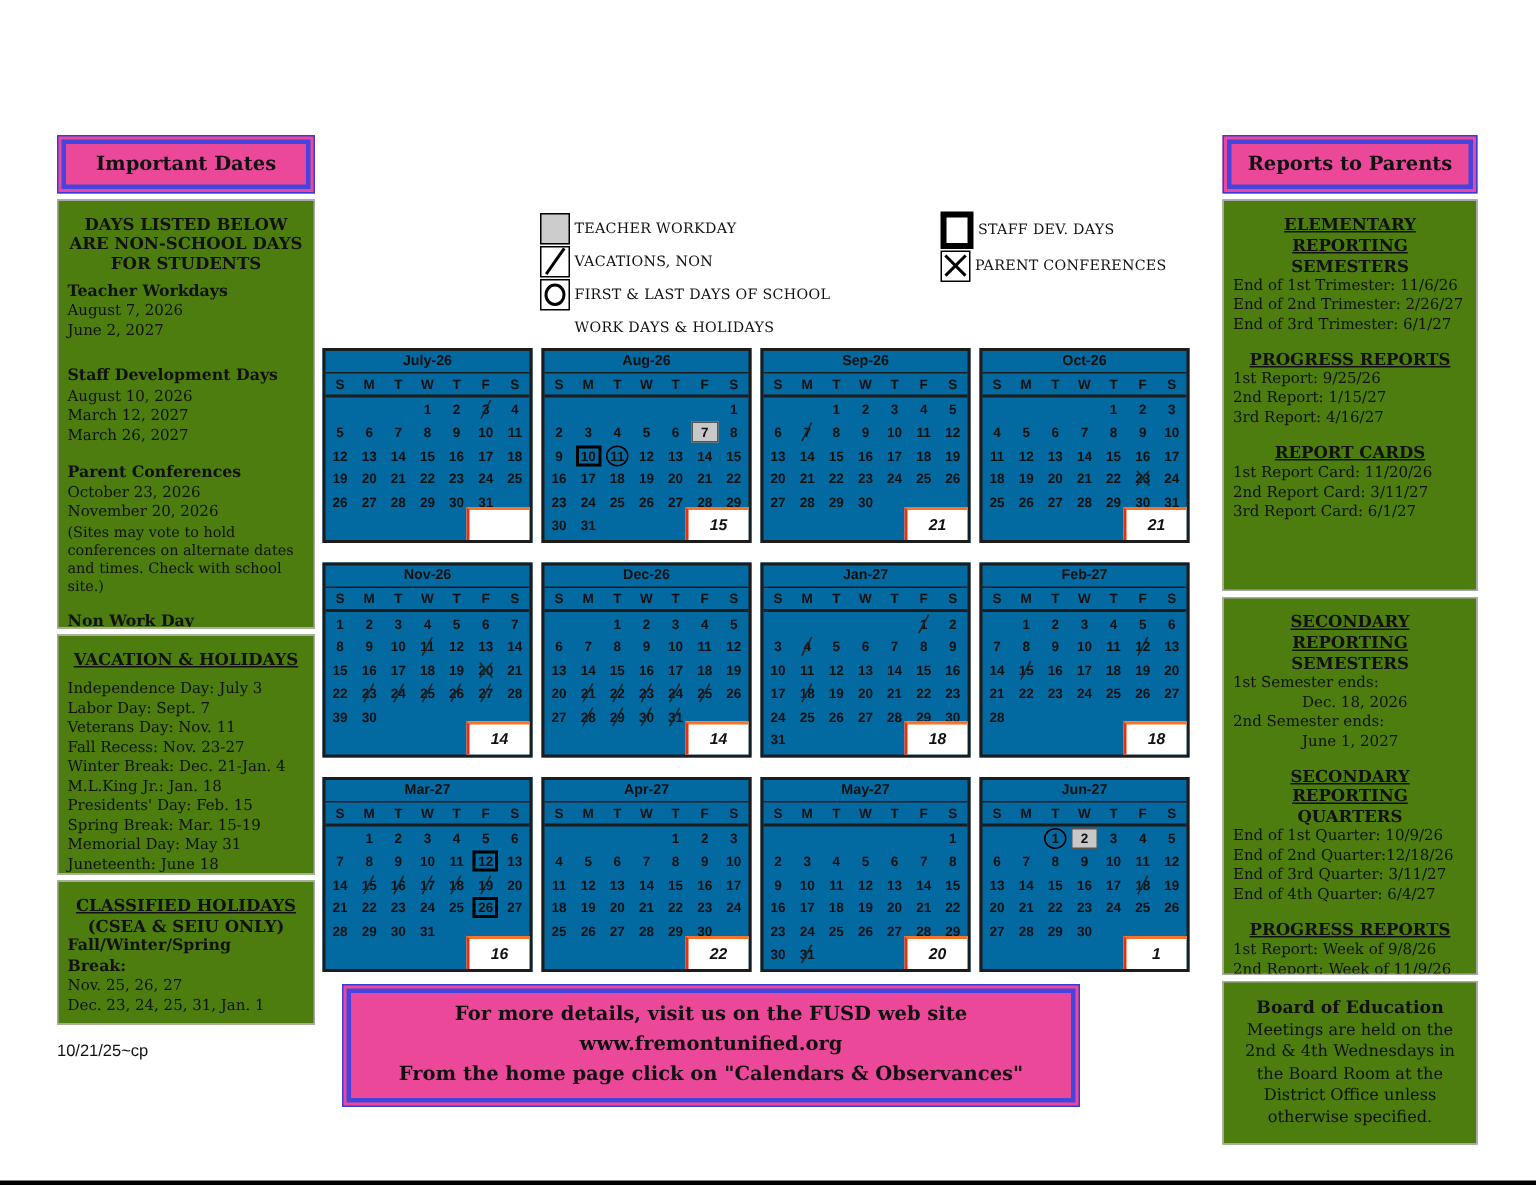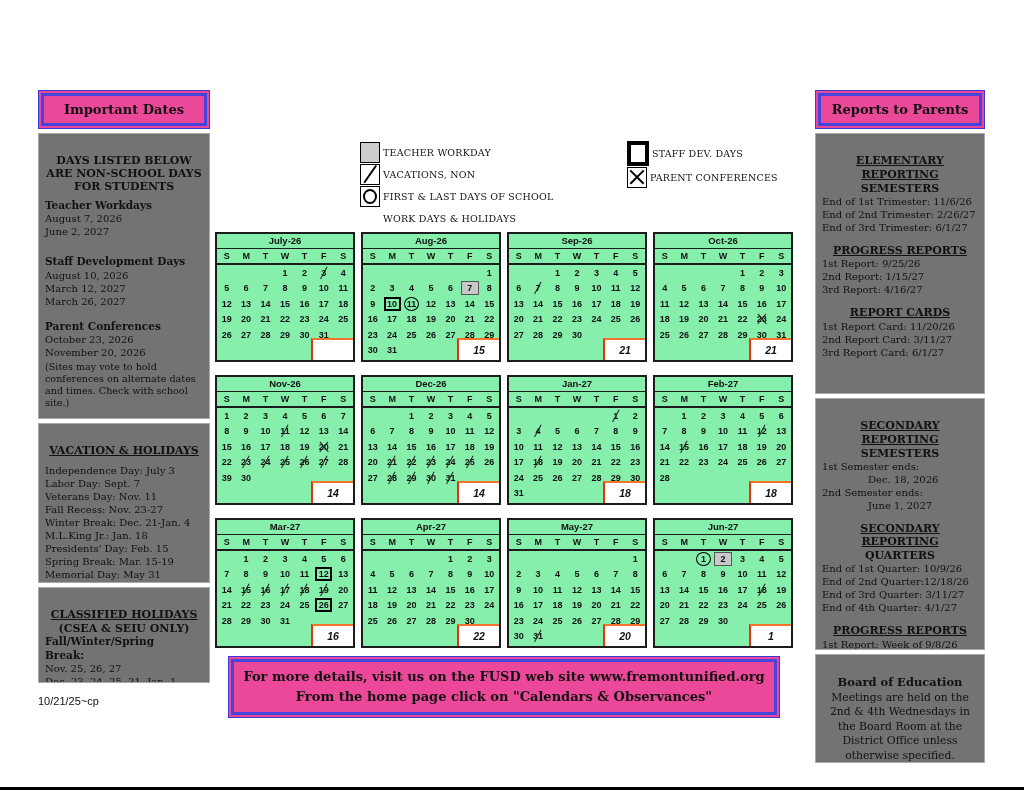--- a/index.html
+++ b/index.html
@@ -13,22 +13,22 @@
   #title .t3{font-size:16.5px;font-weight:bold;margin-top:2px;}
 
   
   .blue-box{border:1.5px solid #3a3ad8;padding:2px;background:#ec4899;box-sizing:border-box;}
   .blue-box-inner{border:3px solid #4545dd;padding:6px 2px;text-align:center;
                   font-weight:bold;font-size:13px;font-family:"DejaVu Serif",serif;}
 
   
   #left-col{position:absolute;left:38px;top:90px;width:172px;}
   #right-col{position:absolute;left:815px;top:90px;width:170px;}
-  .side-box{border:1px solid #a9a9a9;background:#737373;box-sizing:border-box;
-            padding:20px 6px;font-size:10px;line-height:1.3;margin-top:4px;overflow:hidden;}
+  .side-box{border:1px solid #a9a9a9;background:#4d7c0f;box-sizing:border-box;
+            padding:9px 6px;font-size:10px;line-height:1.3;margin-top:4px;overflow:hidden;}
   .sb-center{text-align:center;}
   .sb-h{font-weight:bold;font-size:11px;text-align:center;line-height:1.2;}
   .sb-hu{font-weight:bold;font-size:11px;text-align:center;text-decoration:underline;line-height:1.25;}
   .ss{margin-top:9px;}
   .ss-h{font-weight:bold;font-size:10.5px;}
   .small-note{font-size:9.6px;line-height:1.25;margin-top:2px;}
   .indent{padding-left:46px;}
   .pre{white-space:pre-line;}
   #footnote{margin-top:12px;font-family:"Liberation Sans",sans-serif;font-size:11px;}
 
@@ -45,21 +45,21 @@
   .icon-x::before,.icon-x::after{content:"";position:absolute;left:50%;top:50%;width:19px;height:1.8px;background:#000;}
   .icon-x::before{transform:translate(-50%,-50%) rotate(-45deg);}
   .icon-x::after{transform:translate(-50%,-50%) rotate(45deg);}
   .icon-none{border:none;background:transparent;}
   .lg-label{font-size:9.5px;margin-left:3px;letter-spacing:.2px;white-space:nowrap;}
 
   
   #calendar-grid{position:absolute;left:215px;top:232px;display:grid;
                  grid-template-columns:repeat(4,140px);grid-auto-rows:130px;
                  column-gap:6px;row-gap:13px;}
-  .cal{position:relative;border:2px solid #1c1c1c;background:#86efac;box-sizing:border-box;
+  .cal{position:relative;border:2px solid #1c1c1c;background:#0369a1;box-sizing:border-box;
        font-family:"Liberation Sans",sans-serif;}
   .cal-title{height:14px;line-height:14px;border-bottom:1px solid #1c1c1c;
              font-weight:bold;font-size:9.5px;text-align:center;}
   .cal-row{display:flex;height:15.5px;}
   .cal-hdr{border-bottom:2px solid #1c1c1c;height:14px;}
   .cal-cell{flex:1;display:flex;align-items:center;justify-content:center;
             font-size:9px;font-weight:bold;}
   .daynum{position:relative;display:inline-flex;align-items:center;justify-content:center;
           width:16px;height:13px;box-sizing:border-box;}
   .mark-gray{background:#c8c8c8;border:1px solid #555;width:18px;height:14px;}
@@ -69,21 +69,21 @@
                      transform:translate(-50%,-50%) rotate(-62deg);}
   .mark-x::before,.mark-x::after{content:"";position:absolute;left:50%;top:50%;width:13px;height:1.4px;background:#222;}
   .mark-x::before{transform:translate(-50%,-50%) rotate(-50deg);}
   .mark-x::after{transform:translate(-50%,-50%) rotate(50deg);}
   .cal-count{position:absolute;right:0;bottom:0;width:40px;height:20px;background:#fff;
              border-top:2px solid #f4742c;border-left:2px solid #e8320f;
              display:flex;align-items:center;justify-content:center;
              font-style:italic;font-weight:bold;font-size:10.5px;}
 
   
-  #banner{position:absolute;left:228px;top:656px;width:552px;}
+  #banner{position:absolute;left:228px;top:656px;width:492px;}
   #banner .blue-box-inner{font-size:13px;line-height:1.55;padding:5px 4px;}
 
   #page-edge{position:absolute;left:0;right:0;top:787px;height:3px;background:#000;}
 </style>
 </head>
 <body>
 
 <div id="page">
 
 
@@ -201,21 +201,21 @@
       <div class="sb-h">SEMESTERS</div>
       <div>1st Semester ends:</div>
       <div class="indent">Dec. 18, 2026</div>
       <div>2nd Semester ends:</div>
       <div class="indent">June 1, 2027</div>
       <div class="sb-hu" style="margin-top:10px;">SECONDARY REPORTING</div>
       <div class="sb-h">QUARTERS</div>
       <div>End of 1st Quarter: 10/9/26</div>
       <div>End of 2nd Quarter:12/18/26</div>
       <div>End of 3rd Quarter: 3/11/27</div>
-      <div>End of 4th Quarter: 4/1/27</div>
+      <div>End of 4th Quarter: 6/4/27</div>
       <div class="sb-hu" style="margin-top:10px;">PROGRESS REPORTS</div>
       <div>1st Report:   Week of  9/8/26</div>
       <div>2nd Report:  Week of 11/9/26</div>
       <div>3rd Report:   Week of  2/5/27</div>
 
     </div>
 
     <div class="side-box sb-center" style="height:109px;font-size:10.8px;line-height:1.35;">
       <div class="ss-h" style="font-size:11.5px;">Board of Education</div>
       <div>Meetings are held on the 2nd &amp; 4th Wednesdays in the Board Room at the District Office unless otherwise specified.</div>

